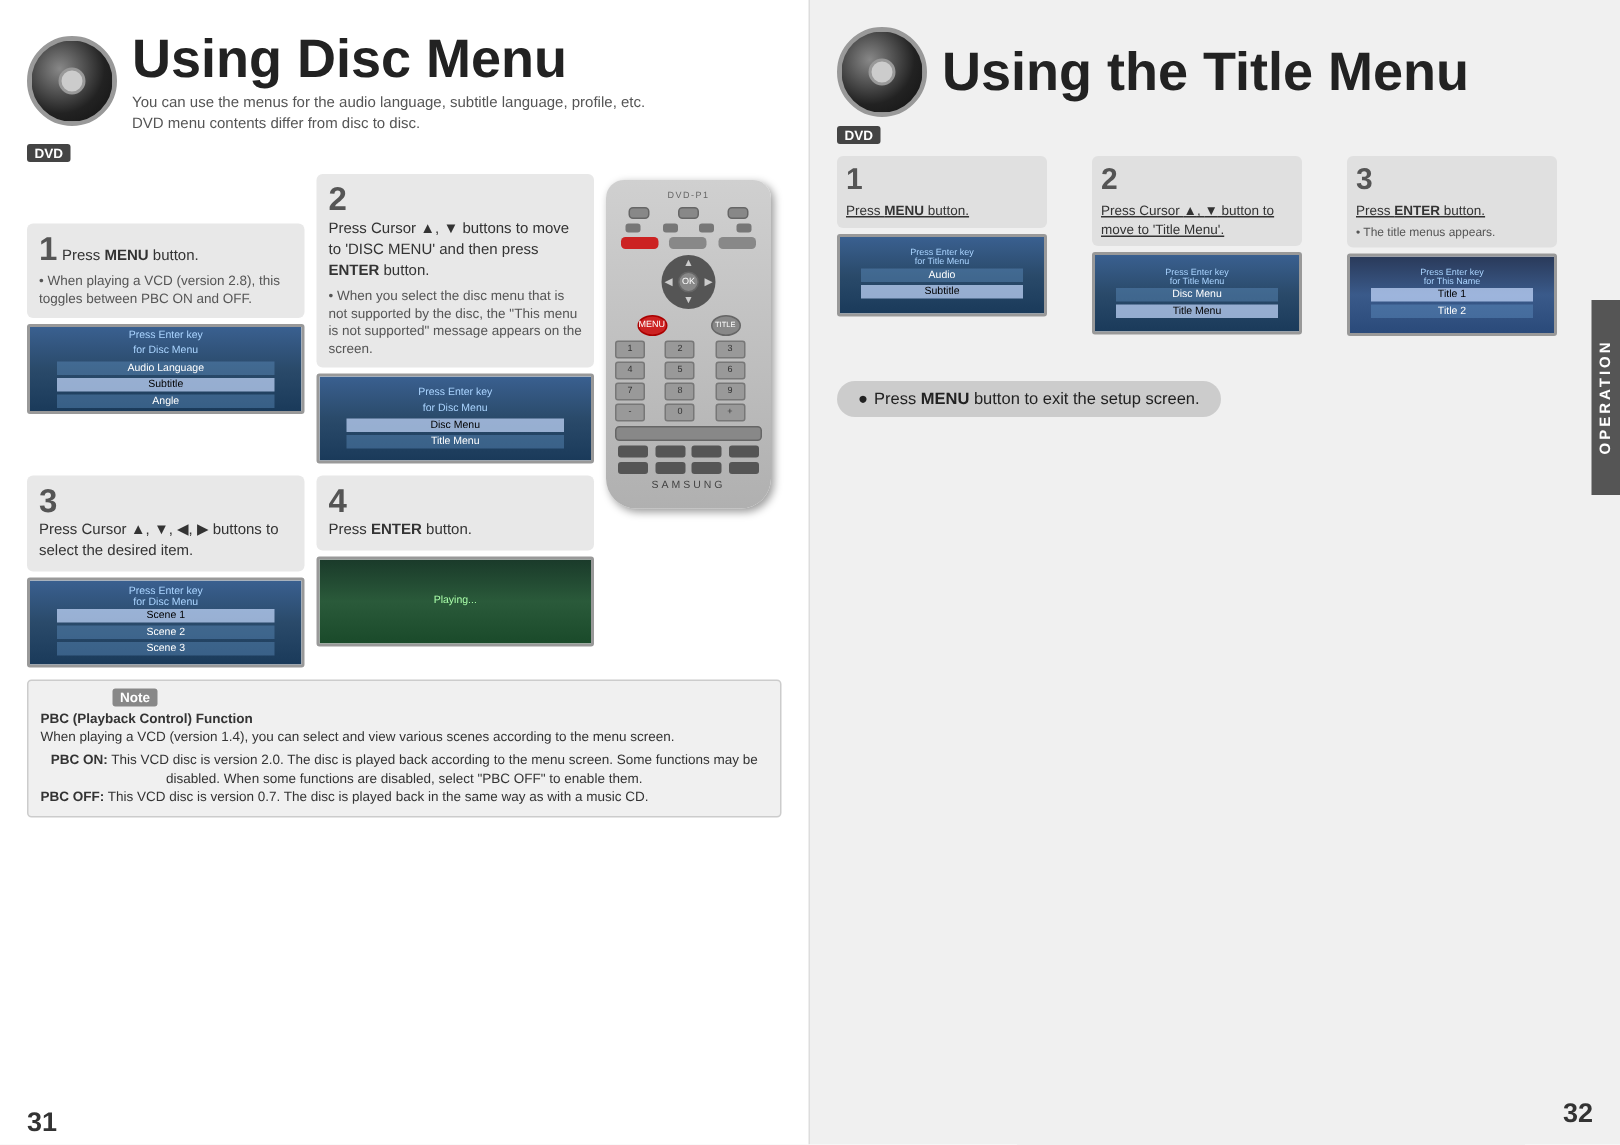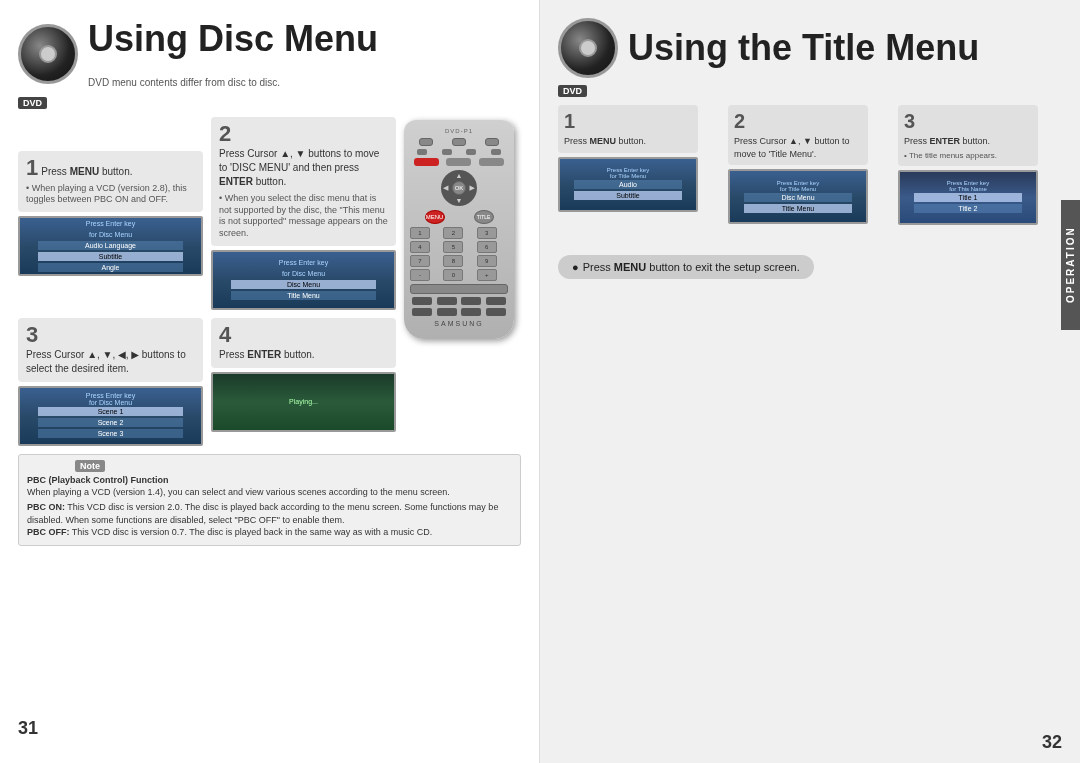--- a/index.html
+++ b/index.html
@@ -313,21 +313,21 @@
       line-height: 1.4;
     }
 
     .note-text strong {
       font-weight: bold;
     }
 
     
     .page-number-left {
       position: absolute;
-      bottom: 24px;
+      bottom: 4px;
       left: 18px;
       font-size: 18px;
       font-weight: bold;
       color: #333;
     }
 
     .page-number-right {
       position: absolute;
       bottom: 10px;
       right: 18px;
@@ -370,20 +370,21 @@
       font-size: 20px;
       font-weight: bold;
       color: #555;
     }
 
     .step3-text {
       font-size: 9px;
       color: #333;
       line-height: 1.4;
       margin-top: 2px;
+      text-decoration: underline;
     }
 
     .step3-bullet {
       font-size: 8px;
       color: #555;
       margin-top: 3px;
       line-height: 1.3;
     }
   </style>
 </head>
@@ -392,21 +393,21 @@
 <div class="page">
 
   <div class="left-half">
 
     
     <div class="section-header">
       <div class="disc-icon"></div>
       <div>
         <div class="section-title">Using Disc Menu</div>
         <div class="section-subtitle">
-          <br>
+          <span>You can use the menus for the audio language, subtitle language, profile, etc.</span><br>
           <span>DVD menu contents differ from disc to disc.</span>
         </div>
       </div>
     </div>
 
     <div class="dvd-badge">DVD</div>
 
     
     <div style="display:flex; gap:8px; margin-bottom:8px;align-items:center;">
       <div style="width:185px;">
@@ -481,21 +482,21 @@
 
     
     <div class="note-box">
       <div class="note-title">
         <span style="background:#888;color:#fff;padding:1px 5px;border-radius:2px;font-size:9px;">Note</span>
       </div>
       <div class="note-text">
         <strong>PBC (Playback Control) Function</strong>
       </div>
       <div class="note-text">When playing a VCD (version 1.4), you can select and view various scenes according to the menu screen.</div>
-      <div class="note-text" style="margin-top:2px;"><strong>PBC ON:</strong> <span>This VCD disc is version 2.0. The disc is played back according to the menu screen. Some functions may be disabled. When some functions are disabled, select "PBC OFF" to enable them.</span></div>
+      <div class="note-text" style="margin-top:2px;text-align:center;"><strong>PBC ON:</strong> <span>This VCD disc is version 2.0. The disc is played back according to the menu screen. Some functions may be disabled. When some functions are disabled, select "PBC OFF" to enable them.</span></div>
       <div class="note-text"><strong>PBC OFF:</strong> <span>This VCD disc is version 0.7. The disc is played back in the same way as with a music CD.</span></div>
     </div>
 
     
     <div class="remote-area">
       <div class="remote-body">
         <div class="remote-top">
           <div style="font-size:6px;color:#666;letter-spacing:1px;">DVD-P1</div>
         </div>
         <div class="remote-buttons-row">

